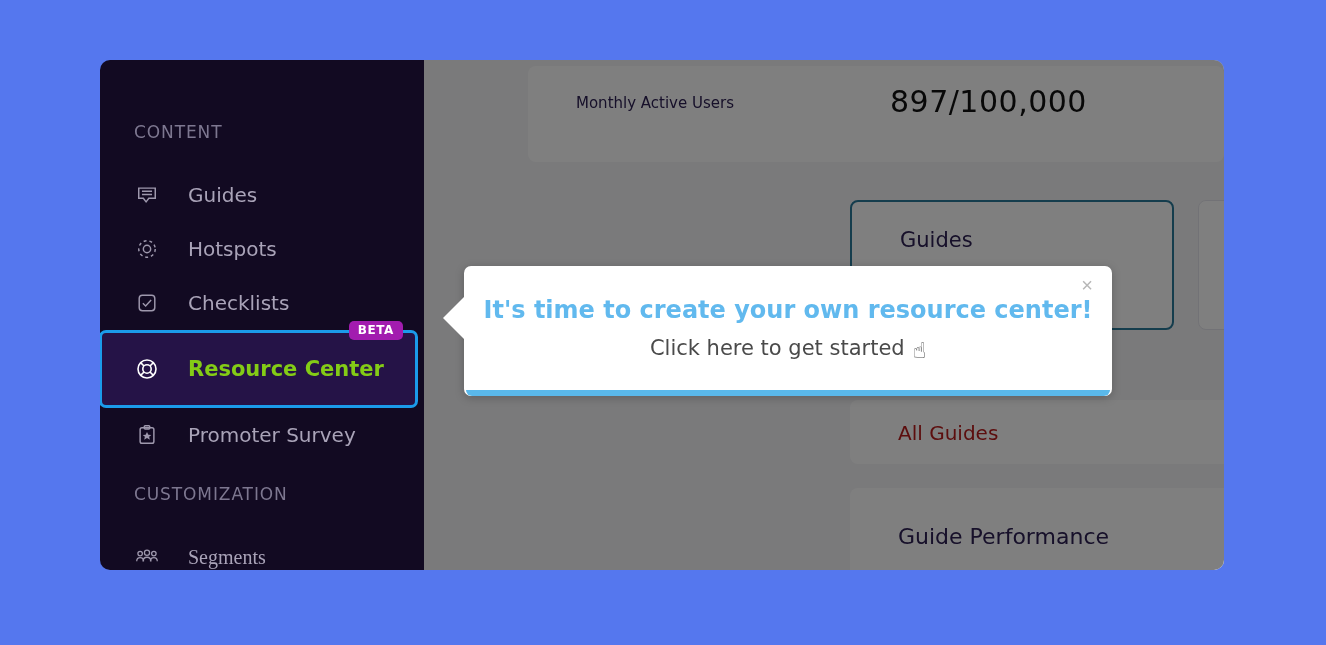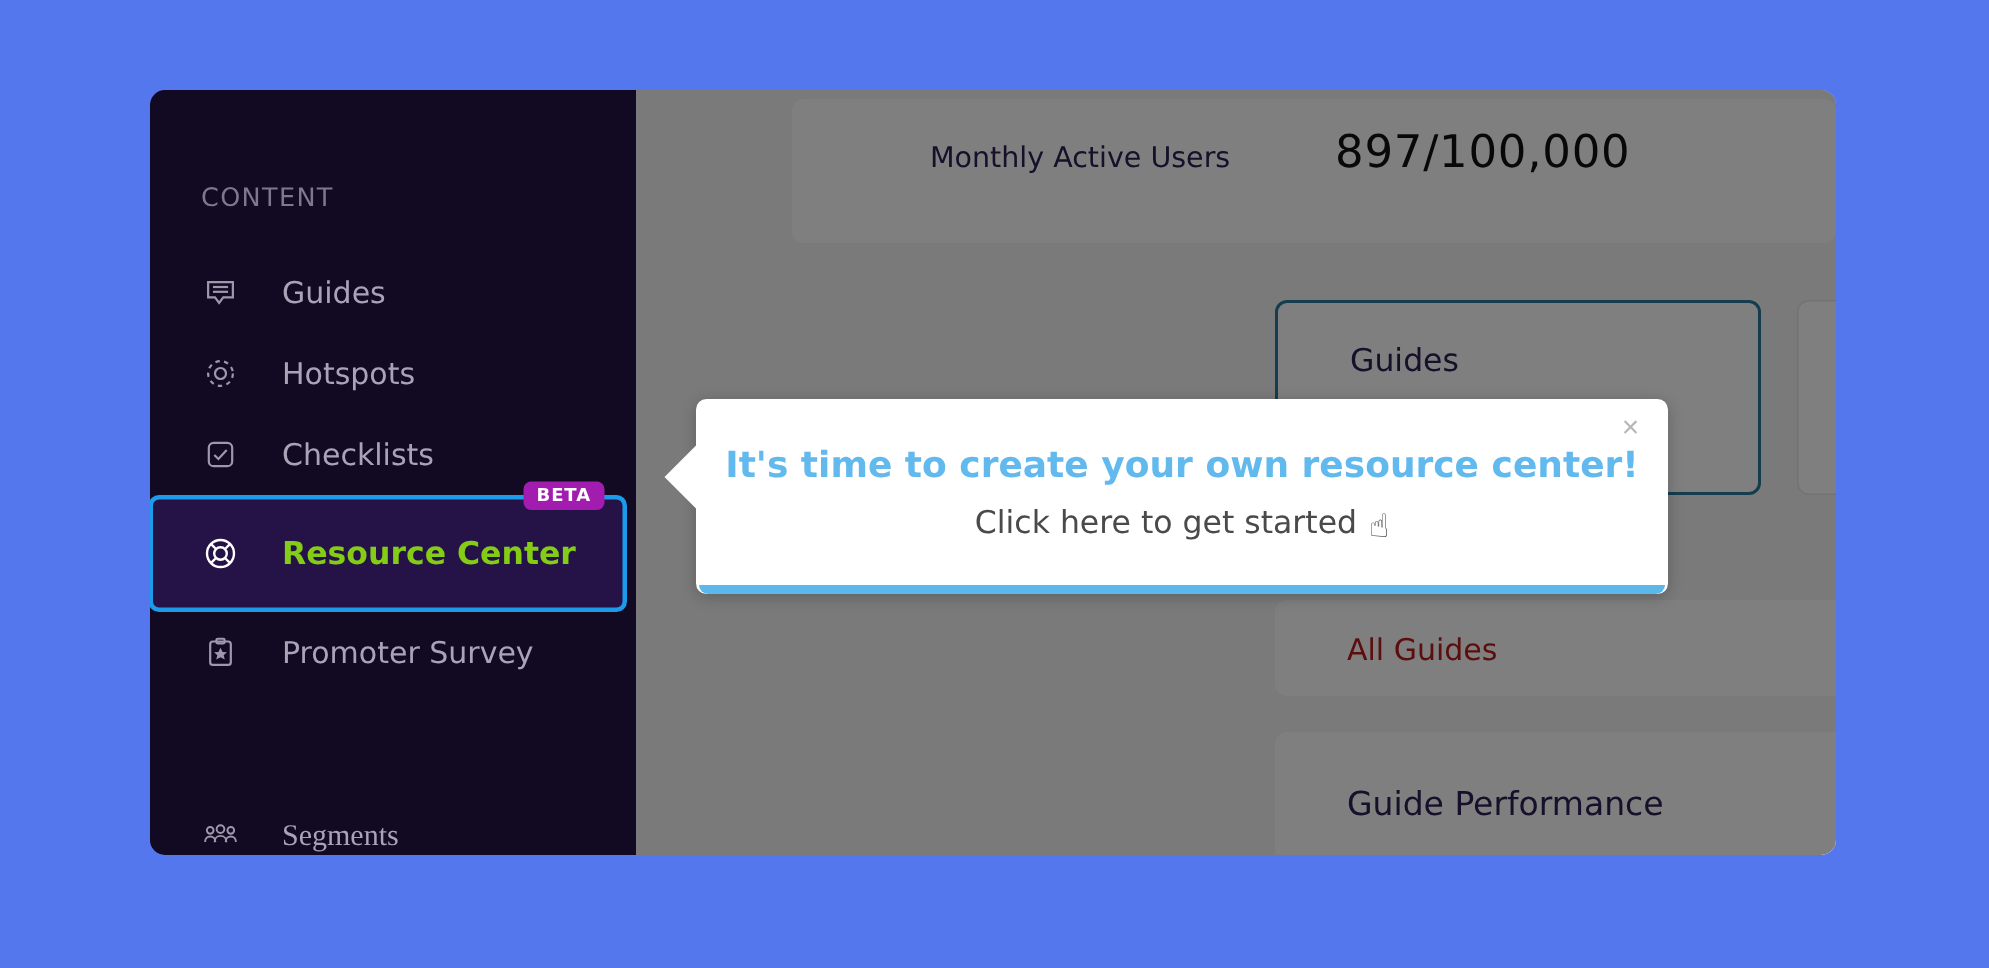--- a/index.html
+++ b/index.html
@@ -150,23 +150,22 @@
   #mau-card {
     left: 104px;
     top: 6px;
     width: 696px;
     height: 96px;
   }
   #mau-label {
     position: absolute;
     left: 48px;
     top: 28px;
-    font-size: 19px;
+    font-size: 15px;
     color: #2e2154;
-    margin-left: 44px;
   }
   #mau-value {
     position: absolute;
     left: 362px;
     top: 18px;
     font-size: 30px;
     color: #111111;
     letter-spacing: 0.5px;
   }
 
@@ -365,20 +364,21 @@
           <svg width="22" height="22" viewBox="0 0 24 24" fill="none" stroke="currentColor" stroke-width="1.6">
             <rect x="4.5" y="4" width="15" height="17" rx="2"></rect>
             <rect x="9" y="2" width="6" height="3.4" rx="1"></rect>
             <path d="M12 8.6l1.5 3 3.2.3-2.4 2.1.8 3.1L12 15.4l-3.1 1.7.8-3.1-2.4-2.1 3.2-.3z" fill="currentColor" stroke="none"></path>
           </svg>
         </span>
         <span class="nav-label">Promoter Survey</span>
       </div>
     </div>
 
+    <div id="section-customization-title" class="nav-section-title">CUSTOMIZATION</div>
 
     <div id="nav-list-customization">
 
       <div class="nav-item">
         <span class="nav-icon">
           <svg width="24" height="22" viewBox="0 0 28 24" fill="none" stroke="currentColor" stroke-width="1.5">
             <circle cx="6" cy="8" r="2.6"></circle>
             <path d="M2 17c0-2.6 1.8-4.2 4-4.2S10 14.4 10 17"></path>
             <circle cx="14" cy="7" r="3"></circle>
             <path d="M9.4 17.2c0-3 2-4.9 4.6-4.9s4.6 1.9 4.6 4.9"></path>

